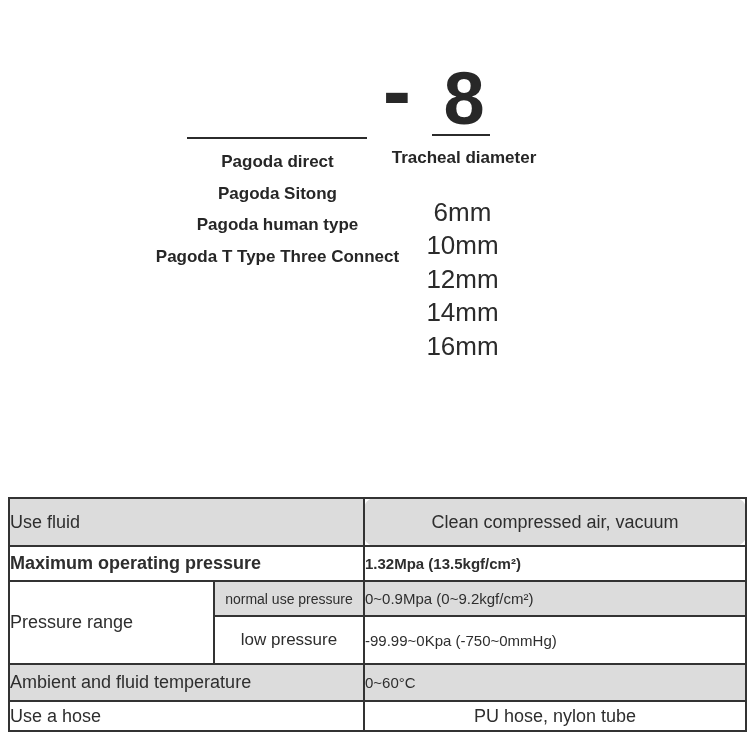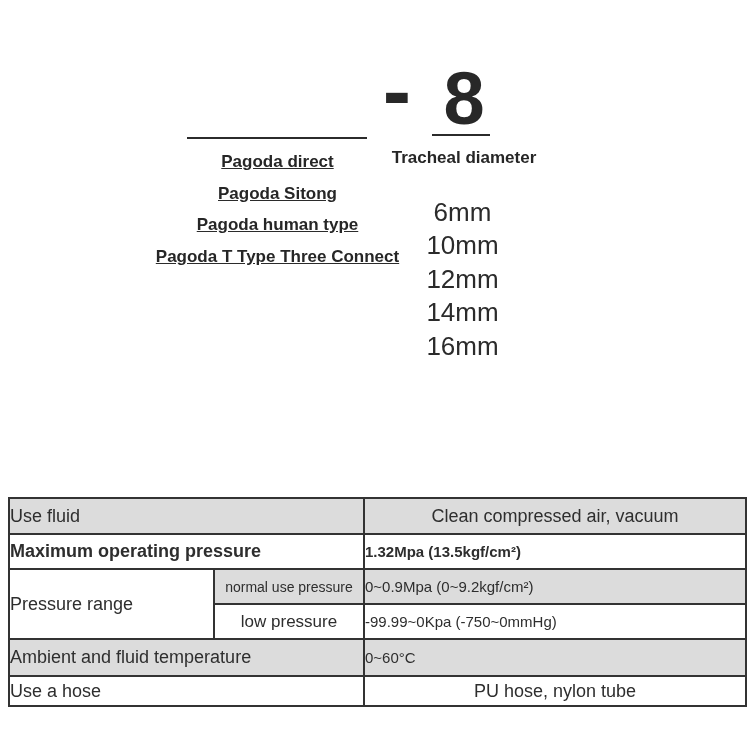--- a/index.html
+++ b/index.html
@@ -22,21 +22,20 @@
     position:absolute;left:438px;top:62px;width:52px;height:74px;
     line-height:74px;font-size:74px;font-weight:bold;text-align:center;
     color:#282828;
   }
   .ul-left{position:absolute;left:187px;top:137px;width:180px;height:2px;background:#2b2b2b;}
   .ul-right{position:absolute;left:432px;top:134px;width:58px;height:2px;background:#2b2b2b;}
 
   .types{
     position:absolute;left:120px;top:146px;width:315px;
     text-align:center;
-    text-decoration:underline;
   }
   .type-item{
     line-height:31.6px;font-size:17px;font-weight:bold;color:#262626;
     white-space:nowrap;
   }
 
   .diam-label{
     position:absolute;left:374px;top:148px;width:180px;
     text-align:center;font-size:17px;font-weight:bold;color:#262626;
     white-space:nowrap;
@@ -57,24 +56,24 @@
   table.spec td{
     border:2px solid #333333;
     color:#2e2e2e;
     overflow:hidden;
     padding:0;
   }
   .shade{background:#dcdcdc;}
   td.lbl{font-size:18px;text-align:left;padding-left:25px;}
   td.sub-sm{font-size:14px;text-align:center;}
   td.sub-lg{font-size:17px;text-align:center;}
-  td.val-lg{font-size:18px;text-align:center;}
+  td.val-lg{font-size:18px;text-align:center;border-radius:11px;}
   td.val-sm{font-size:15px;}
-  tr.r1{height:36px;margin-top:30px;} tr.r2{height:35px;font-weight:bold;} tr.r3{height:35px;}
-  tr.r4{height:35px;} tr.r5{height:37px;} tr.r6{height:30px;}
+  tr.r1{height:48px;margin-top:30px;} tr.r2{height:35px;font-weight:bold;} tr.r3{height:35px;}
+  tr.r4{height:48px;} tr.r5{height:37px;} tr.r6{height:30px;}
 </style>
 </head>
 <body>
 
 <div class="canvas">
 
   <div class="dash-sep">-</div>
   <div class="size-code">8</div>
   <div class="ul-left"></div>
   <div class="ul-right"></div>

